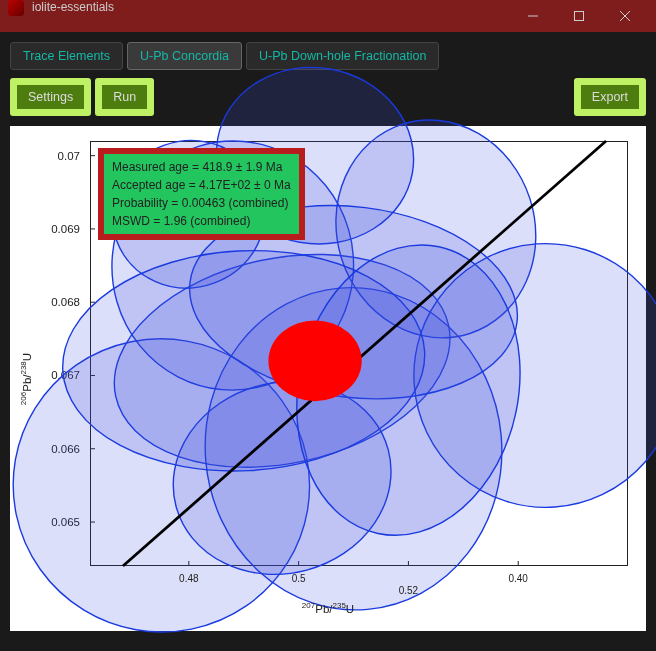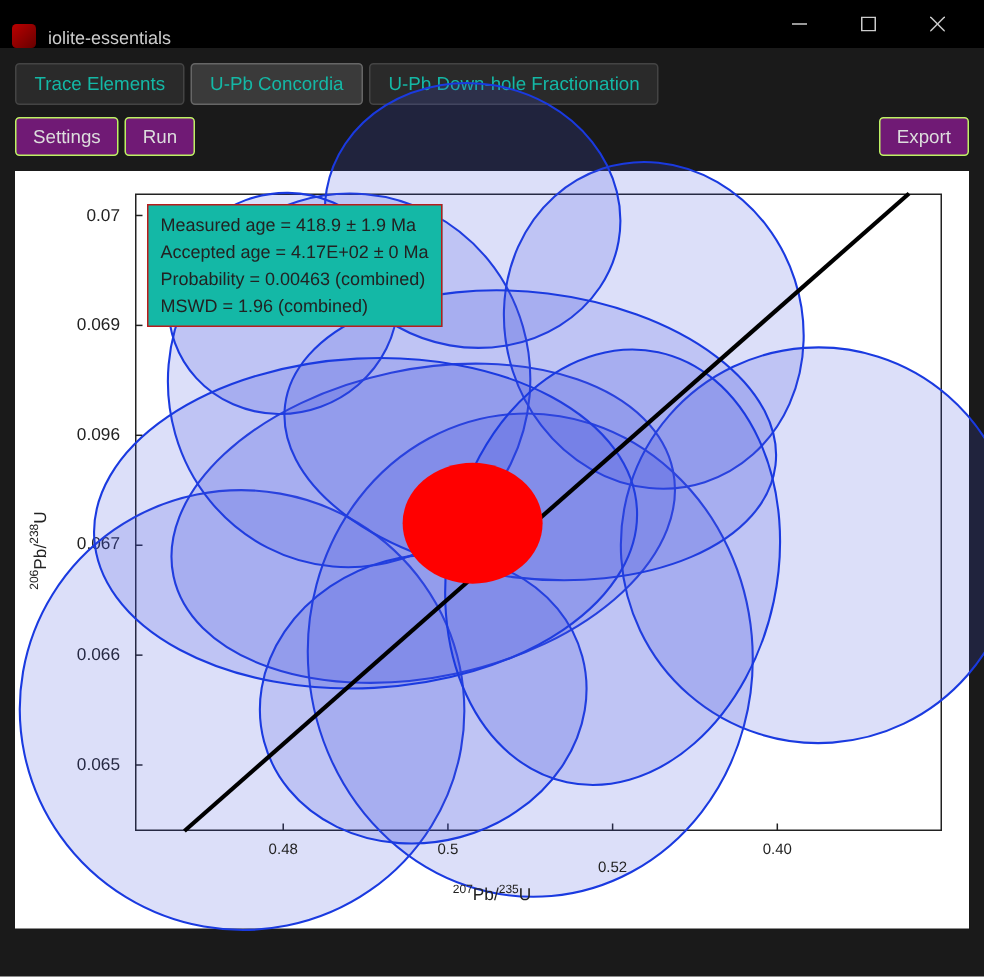--- a/index.html
+++ b/index.html
@@ -5,23 +5,23 @@
   * { box-sizing: border-box; margin: 0; padding: 0; }
   body {
     background: #1a1a1a;
     font-family: "Segoe UI", Arial, sans-serif;
     width: 656px;
     height: 651px;
     overflow: hidden;
   }
   .titlebar {
     height: 32px;
-    background: #000000;
+    background: #7f1d1d;
     display: flex;
-    align-items: flex-end;
+    align-items: flex-start;
     padding: 0 8px;
     color: #ccc;
     font-size: 12px;
   }
   .app-icon {
     width: 16px; height: 16px;
     background: linear-gradient(135deg, #b00, #600);
     border-radius: 3px;
     margin-right: 8px;
   }
@@ -55,22 +55,22 @@
   }
   .toolbar {
     display: flex;
     gap: 4px;
     margin-bottom: 10px;
   }
   .btn {
     padding: 5px 11px;
     font-size: 12.5px;
     color: #ddd;
-    background: #701a75;
-    border: 1px solid #bef264;
+    background: #4d7c0f;
+    border: 7px solid #bef264;
     border-radius: 3px;
     cursor: pointer;
   }
   .toolbar-spacer { flex: 1; }
   .chart-frame {
     background: #fff;
     padding: 8px;
     height: 505px;
     position: relative;
   }
@@ -78,22 +78,22 @@
     position: absolute;
     left: 80px;
     top: 15px;
     width: 538px;
     height: 425px;
   }
   .info-box {
     position: absolute;
     left: 88px;
     top: 22px;
-    border: 1px solid #b91c1c;
-    background: #14b8a6;
+    border: 6px solid #b91c1c;
+    background: #22c55e;
     padding: 4px 8px;
     font-size: 12px;
     color: #222;
     line-height: 1.5;
     z-index: 10;
   }
   .y-ticks {
     position: absolute;
     left: 0;
     top: 15px;
@@ -186,21 +186,21 @@
   </div>
 
   <div class="chart-frame">
 
     <div class="y-label"><sup>206</sup>Pb/<sup>238</sup>U</div>
 
     <div class="y-ticks" id="y-ticks">
         <div class="y-tick" style="top: 381.034px;">0.065</div>
         <div class="y-tick" style="top: 307.759px;">0.066</div>
         <div class="y-tick" style="top: 234.483px;">0.067</div>
-        <div class="y-tick" style="top: 161.207px;">0.096</div>
+        <div class="y-tick" style="top: 161.207px;">0.068</div>
         <div class="y-tick" style="top: 87.931px;">0.069</div>
         <div class="y-tick" style="top: 14.6552px;">0.07</div>
       </div>
 
     <div class="chart-area">
       <svg class="plot" id="plot-svg" viewBox="0 0 538 425" preserveAspectRatio="none">
           <rect x="0.5" y="0.5" width="537" height="424" fill="none" stroke="#222" stroke-width="1"></rect>
           <line x1="98.816326530612" y1="425" x2="98.816326530612" y2="420" stroke="#222" stroke-width="1"></line>
           <line x1="208.612244897959" y1="425" x2="208.612244897959" y2="420" stroke="#222" stroke-width="1"></line>
           <line x1="318.408163265306" y1="425" x2="318.408163265306" y2="420" stroke="#222" stroke-width="1"></line>

